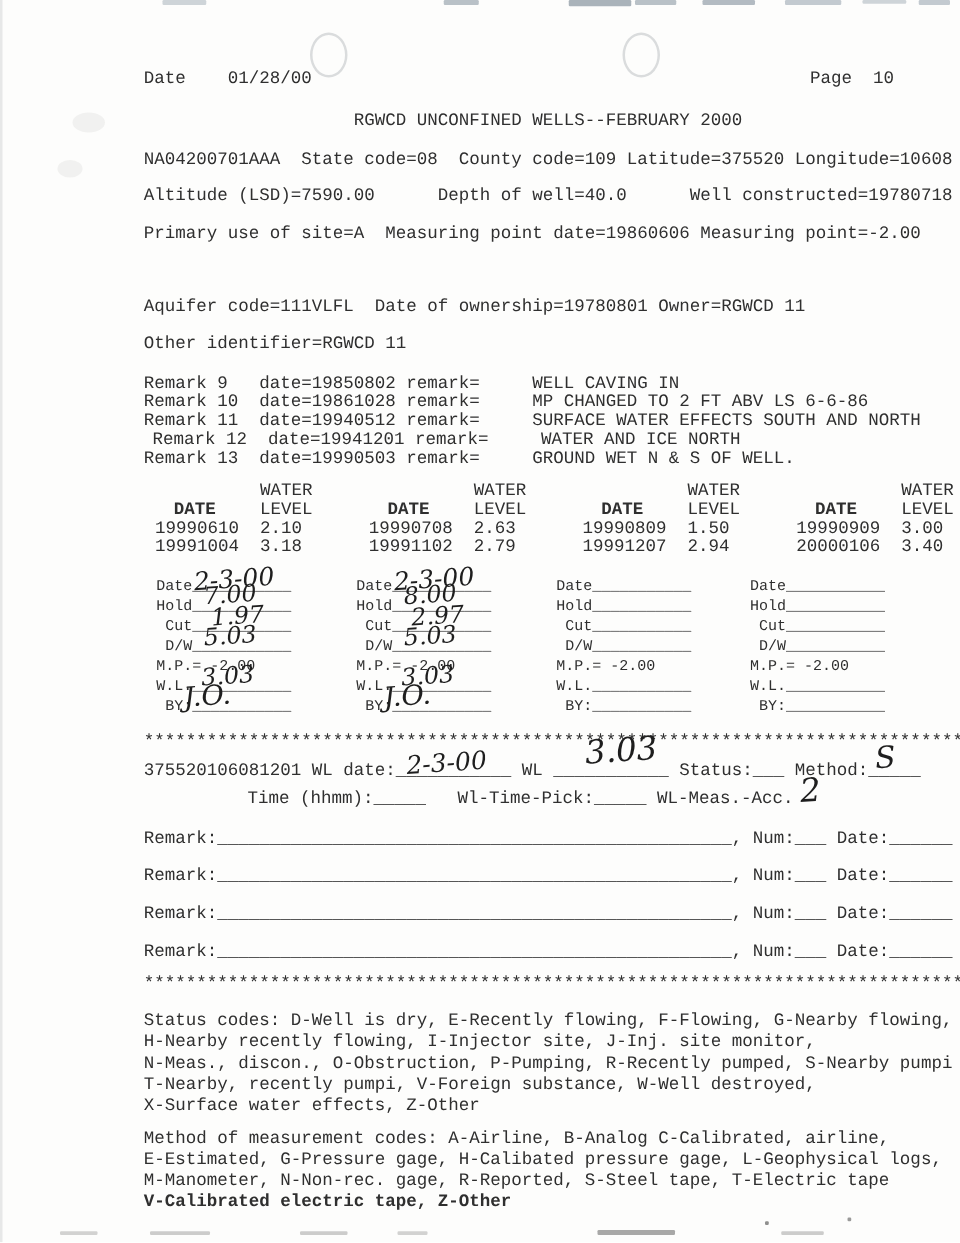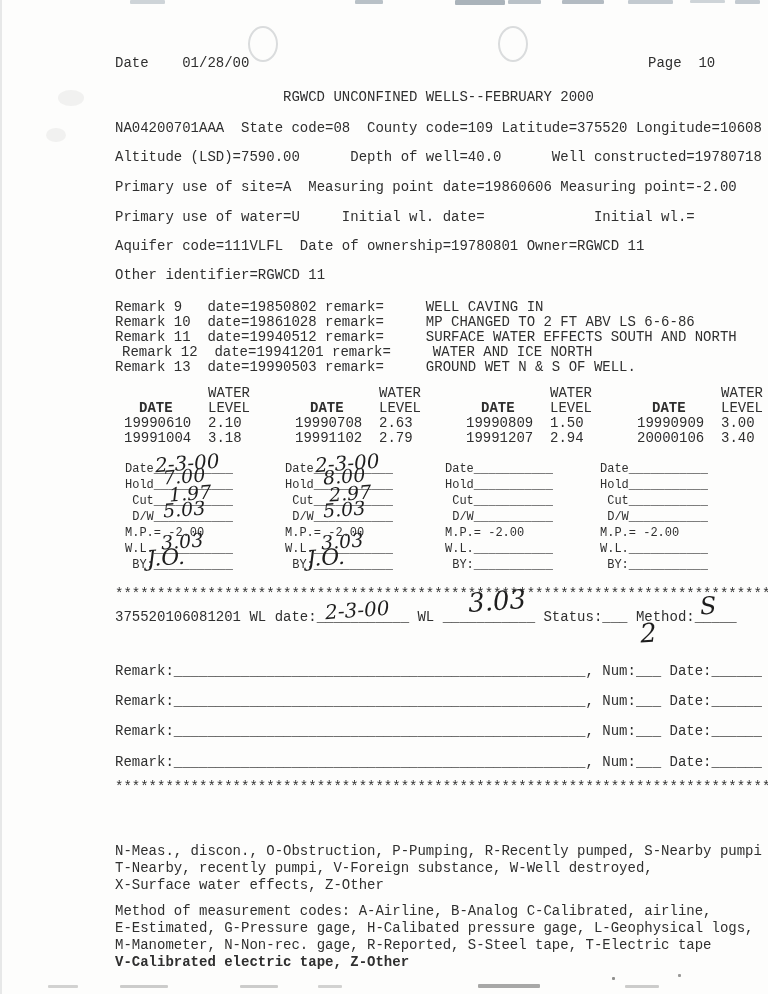--- a/index.html
+++ b/index.html
@@ -77,21 +77,20 @@
   <div class="smudge" style="left:58px;top:90px;width:26px;height:16px;"></div>
   <div class="smudge" style="left:46px;top:128px;width:20px;height:14px;"></div>
 
   <div class="tl" style="left:115px;top:56px;">Date    01/28/00</div>
   <div class="tl" style="left:648px;top:56px;">Page  10</div>
   <div class="tl title" style="left:283px;top:90px;">RGWCD UNCONFINED WELLS--FEBRUARY 2000</div>
 
   <div class="tl" style="left:115px;top:121px;">NA04200701AAA  State code=08  County code=109 Latitude=375520 Longitude=10608</div>
   <div class="tl" style="left:115px;top:150px;">Altitude (LSD)=7590.00      Depth of well=40.0      Well constructed=19780718</div>
   <div class="tl" style="left:115px;top:180px;">Primary use of site=A  Measuring point date=19860606 Measuring point=-2.00</div>
-  <div class="tl" style="left:115px;top:210px;">Primary use of water=U     Initial wl. date=             Initial wl.=</div>
   <div class="tl" style="left:115px;top:239px;">Aquifer code=111VLFL  Date of ownership=19780801 Owner=RGWCD 11</div>
   <div class="tl" style="left:115px;top:268px;">Other identifier=RGWCD 11</div>
 
   <div class="tl" style="left:115px;top:300px;">Remark 9   date=19850802 remark=     WELL CAVING IN</div>
   <div class="tl" style="left:115px;top:315px;">Remark 10  date=19861028 remark=     MP CHANGED TO 2 FT ABV LS 6-6-86</div>
   <div class="tl" style="left:115px;top:330px;">Remark 11  date=19940512 remark=     SURFACE WATER EFFECTS SOUTH AND NORTH</div>
   <div class="tl" style="left:122px;top:345px;">Remark 12  date=19941201 remark=     WATER AND ICE NORTH</div>
   <div class="tl" style="left:115px;top:360px;">Remark 13  date=19990503 remark=     GROUND WET N &amp; S OF WELL.</div>
 
   <div class="wlg" style="left:124px;">
@@ -176,32 +175,35 @@
     <div class="cl"> Cut___________</div>
     <div class="cl"> D/W___________</div>
     <div class="cl">M.P.= -2.00</div>
     <div class="cl">W.L.___________</div>
     <div class="cl"> BY:___________</div>
   </div>
 
   <div class="tl" style="left:115px;top:587px;">******************************************************************************</div>
 
   <div class="tl" style="left:115px;top:610px;">375520106081201 WL date:___________ WL ___________ Status:___ Method:_____</div>
+  <div class="tl" style="left:198px;top:632px;">Time (hhmm):_____   Wl-Time-Pick:_____ WL-Meas.-Acc.</div>
   <span class="hw" style="left:325px;top:598px;font-size:20px;">2-3-00</span>
   <span class="hw hw-big" style="left:468px;top:586px;">3.03</span>
   <span class="hw" style="left:700px;top:592px;font-size:24px;">S</span>
   <span class="hw hw-big" style="left:640px;top:618px;">2</span>
 
   <div class="tl" style="left:115px;top:664px;">Remark:_________________________________________________, Num:___ Date:______</div>
   <div class="tl" style="left:115px;top:694px;">Remark:_________________________________________________, Num:___ Date:______</div>
   <div class="tl" style="left:115px;top:724px;">Remark:_________________________________________________, Num:___ Date:______</div>
   <div class="tl" style="left:115px;top:755px;">Remark:_________________________________________________, Num:___ Date:______</div>
 
   <div class="tl" style="left:115px;top:780px;">******************************************************************************</div>
 
+  <div class="tl" style="left:115px;top:810px;">Status codes: D-Well is dry, E-Recently flowing, F-Flowing, G-Nearby flowing,</div>
+  <div class="tl" style="left:115px;top:827px;">H-Nearby recently flowing, I-Injector site, J-Inj. site monitor,</div>
   <div class="tl" style="left:115px;top:844px;">N-Meas., discon., O-Obstruction, P-Pumping, R-Recently pumped, S-Nearby pumpi</div>
   <div class="tl" style="left:115px;top:861px;">T-Nearby, recently pumpi, V-Foreign substance, W-Well destroyed,</div>
   <div class="tl" style="left:115px;top:878px;">X-Surface water effects, Z-Other</div>
 
   <div class="tl" style="left:115px;top:904px;">Method of measurement codes: A-Airline, B-Analog C-Calibrated, airline,</div>
   <div class="tl" style="left:115px;top:921px;">E-Estimated, G-Pressure gage, H-Calibated pressure gage, L-Geophysical logs,</div>
   <div class="tl" style="left:115px;top:938px;">M-Manometer, N-Non-rec. gage, R-Reported, S-Steel tape, T-Electric tape</div>
   <div class="tl" style="left:115px;top:955px;font-weight:bold;">V-Calibrated electric tape, Z-Other</div>
 
 </div>

